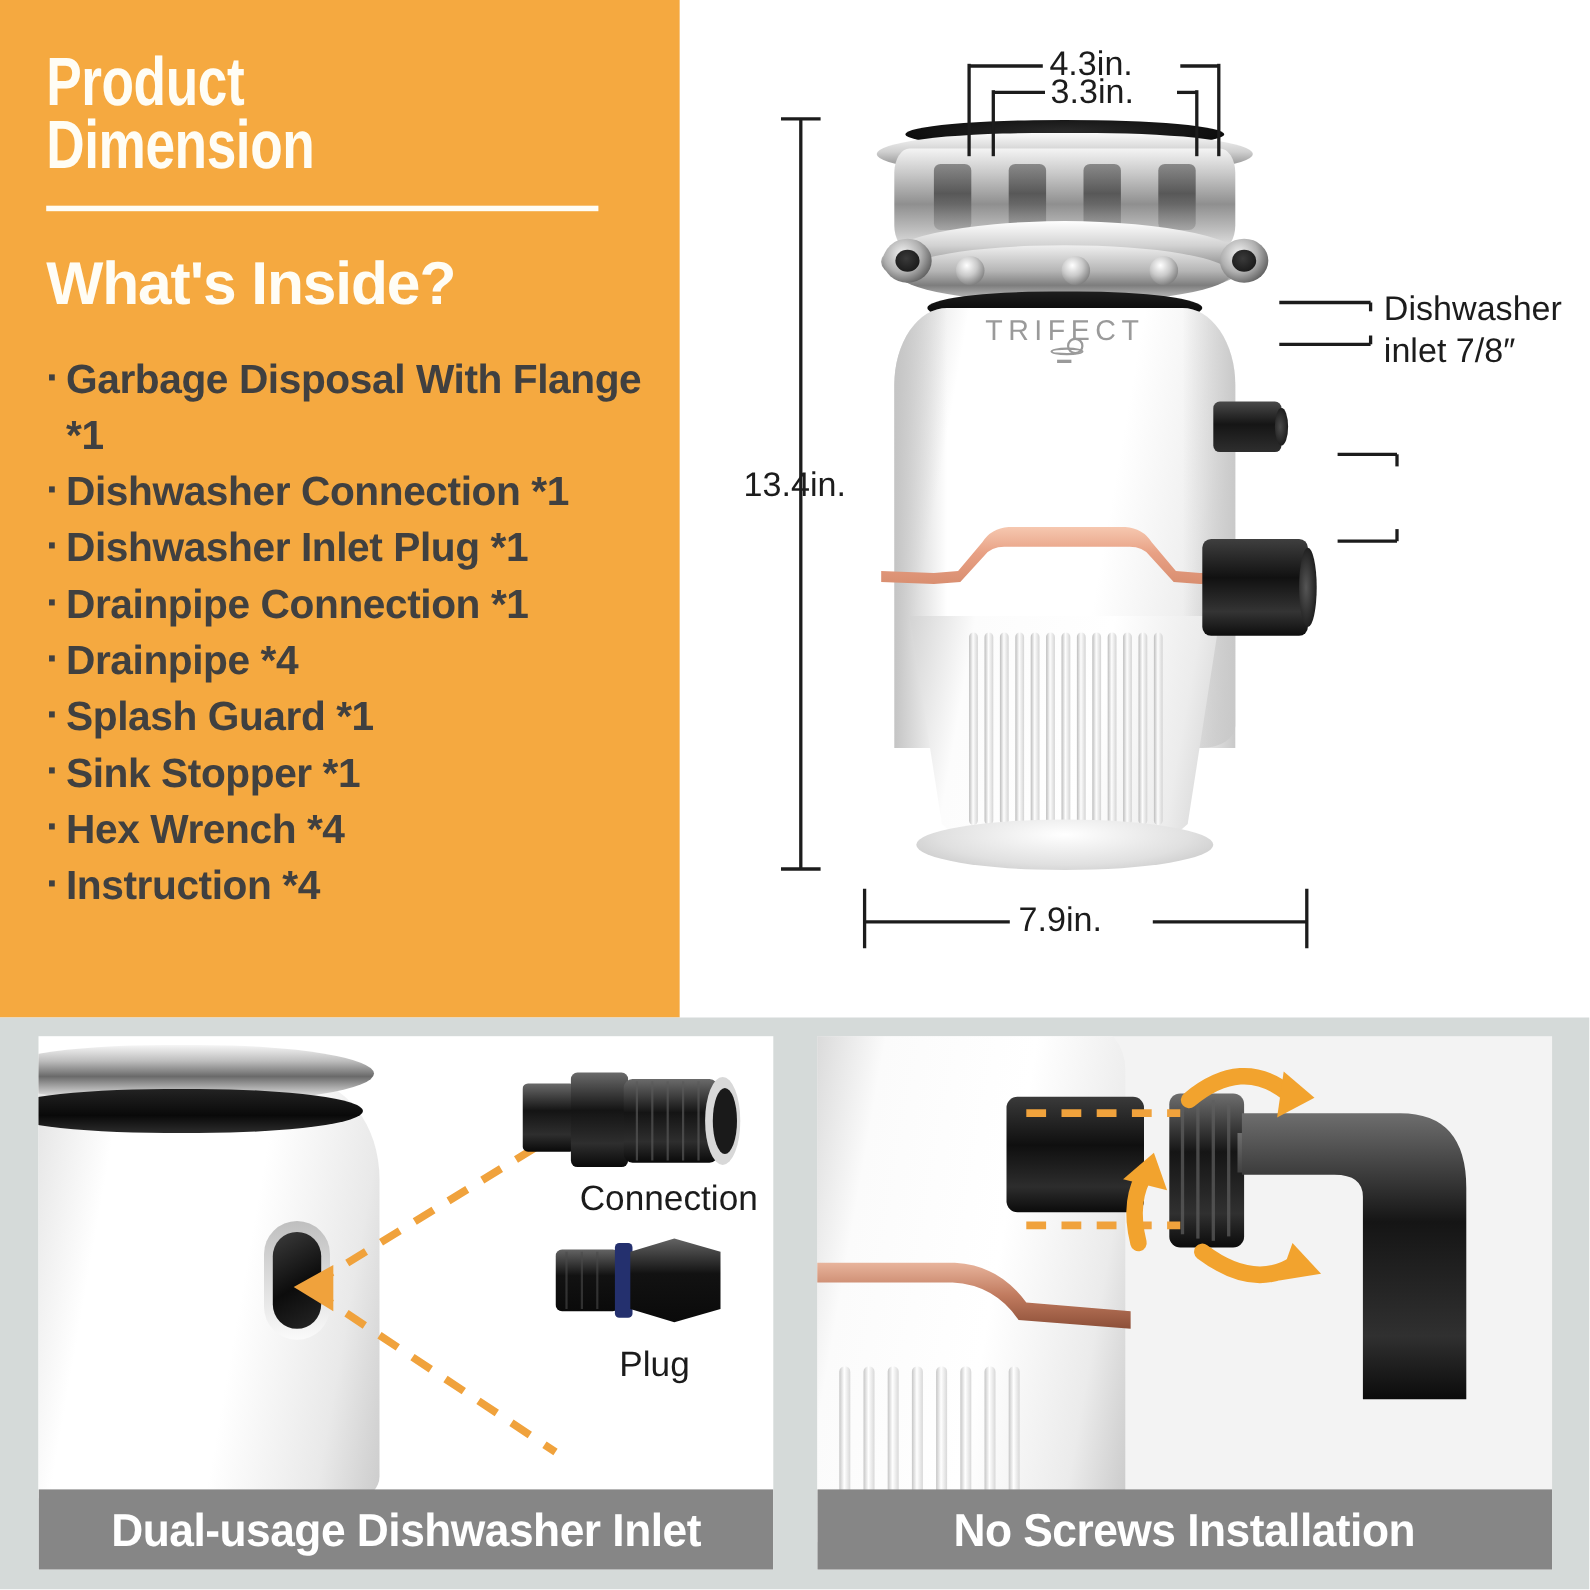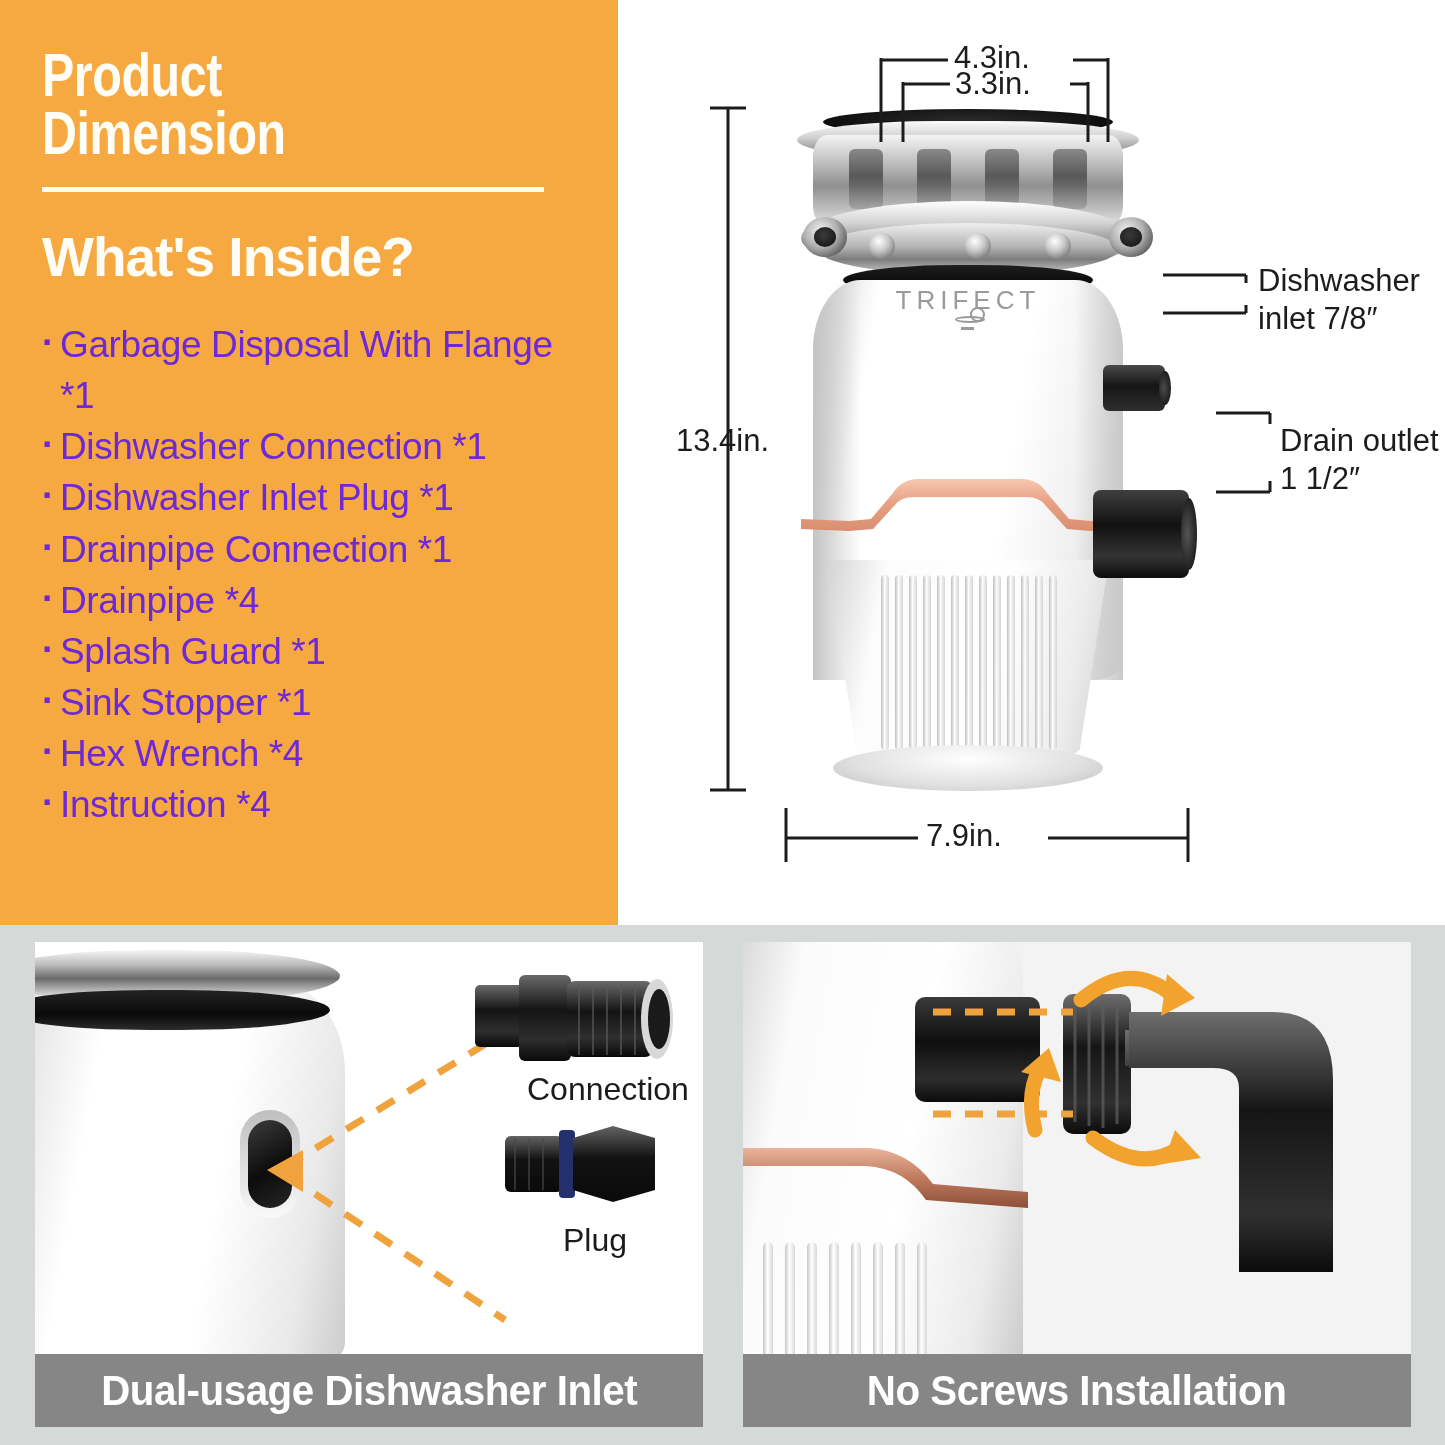--- a/index.html
+++ b/index.html
@@ -44,22 +44,22 @@
     font-size:55px;
     line-height:1;
     letter-spacing:-1px;
     white-space:nowrap;
   }
   #whats-inside-list{
     list-style:none;margin:0;padding:0;
     margin-top:34px;
   }
   #whats-inside-list li{
-    color:#6d28d9;
-    font-weight:normal;
+    color:#404040;
+    font-weight:bold;
     font-size:37px;
     line-height:1.38;
     letter-spacing:-0.4px;
     position:relative;
     padding-left:18px;
     max-width:560px;
   }
   #whats-inside-list li::before{
     content:"\00B7";
     position:absolute;left:0;top:-2px;
@@ -422,24 +422,20 @@
     </svg>
 
     <div class="dimtext" style="left:336px;top:40px;">4.3in.</div>
     <div class="dimtext" style="left:337px;top:66px;">3.3in.</div>
     <div class="dimtext" style="left:58px;top:423px;">13.4in.</div>
     <div class="dimtext" style="left:308px;top:818px;">7.9in.</div>
 
     <div class="calloutlabel" style="left:640px;top:262px;">
       <div>Dishwasher</div>
       <div>inlet 7/8″</div>
-    </div>
-    <div class="calloutlabel" style="left:662px;top:422px;">
-      <div>Drain outlet</div>
-      <div>1 1/2″</div>
     </div>
   </div>
 </div>
 
 <div id="bottom-section">
 
   <div class="feature-panel" id="panel-right">
     <div class="rp-body"></div>
 
     <svg class="rp-accent" viewBox="0 0 310 70">

